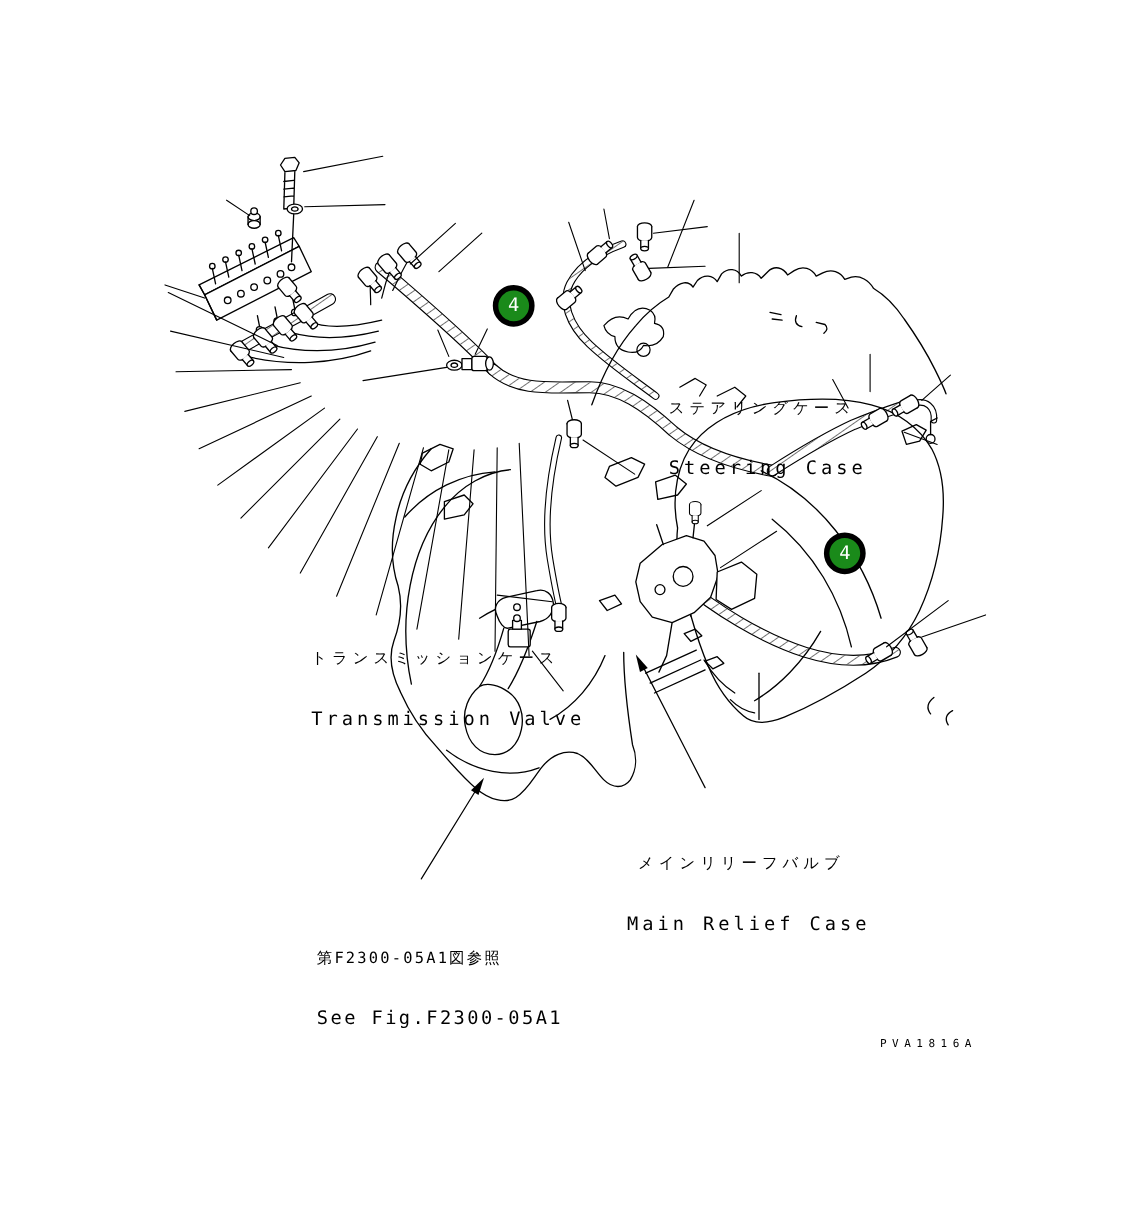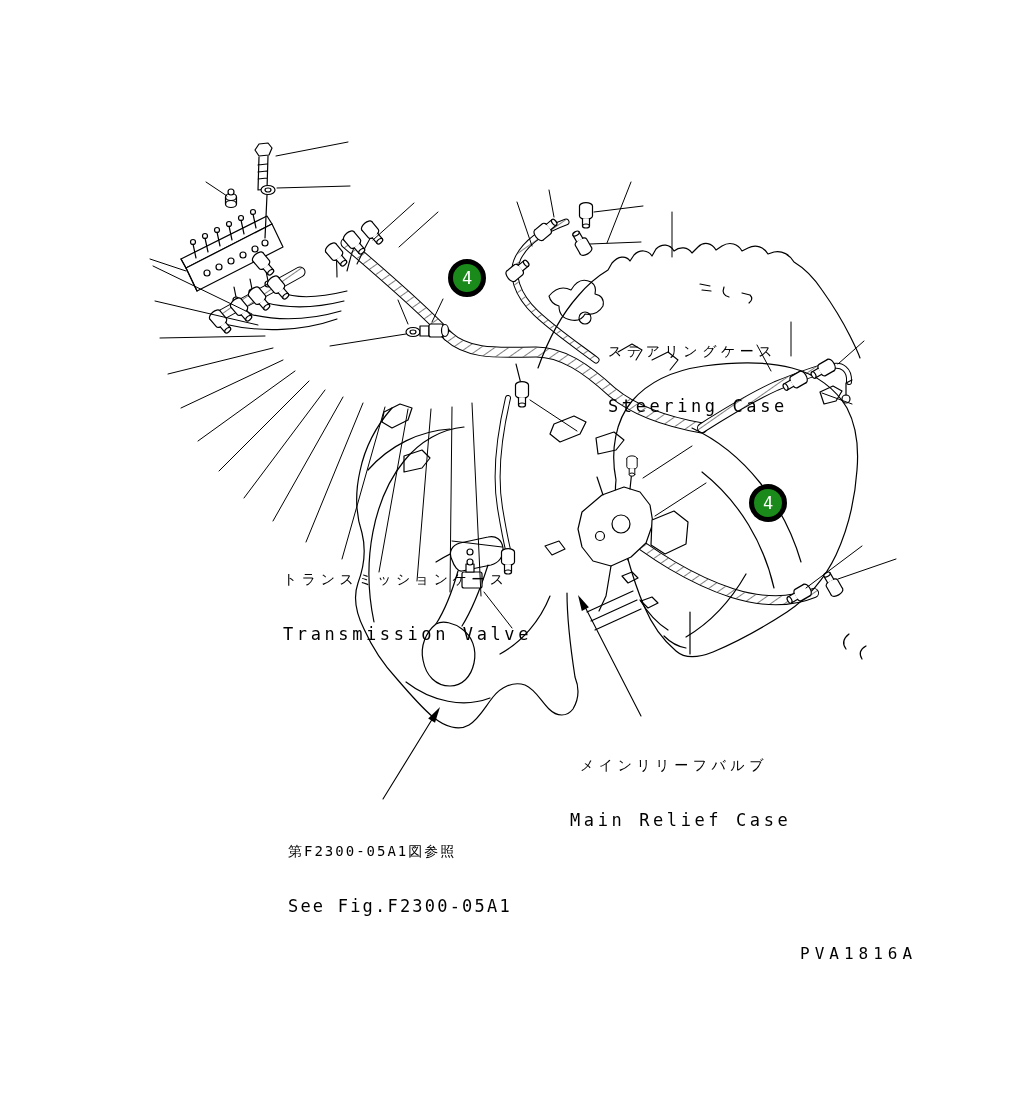--- a/index.html
+++ b/index.html
@@ -1,22 +1,22 @@
 <!DOCTYPE html>
 <html><head>
 <meta charset="utf-8">
 <style>
   html,body{margin:0;padding:0;background:#ffffff;}
   .stage{position:relative;width:1033px;height:1112px;background:#ffffff;overflow:hidden;
          font-family:"DejaVu Sans Mono","Liberation Mono",monospace;}
   svg{position:absolute;left:0;top:0;}
   .dlabel{position:absolute;color:#000;white-space:pre;}
-  .dlabel .jp{display:block;font-size:14px;line-height:18px;letter-spacing:4.5px;}
+  .dlabel .jp{display:block;font-size:14px;line-height:18px;letter-spacing:4.5px;margin-top:20px;}
   .dlabel .en{display:block;font-size:17px;line-height:17px;letter-spacing:3.6px;}
-  .code{position:absolute;color:#000;font-size:16px;letter-spacing:5px;}
+  .code{position:absolute;color:#000;font-size:10px;letter-spacing:5px;}
   .balloon{position:absolute;width:28px;height:28px;border-radius:50%;
            border:5px solid #000;background:#1a8a1a;color:#fff;
            display:flex;align-items:center;justify-content:center;
            font-size:17px;line-height:1;cursor:pointer;}
 </style>
 </head>
 <body>
 
 <div class="stage">
 

